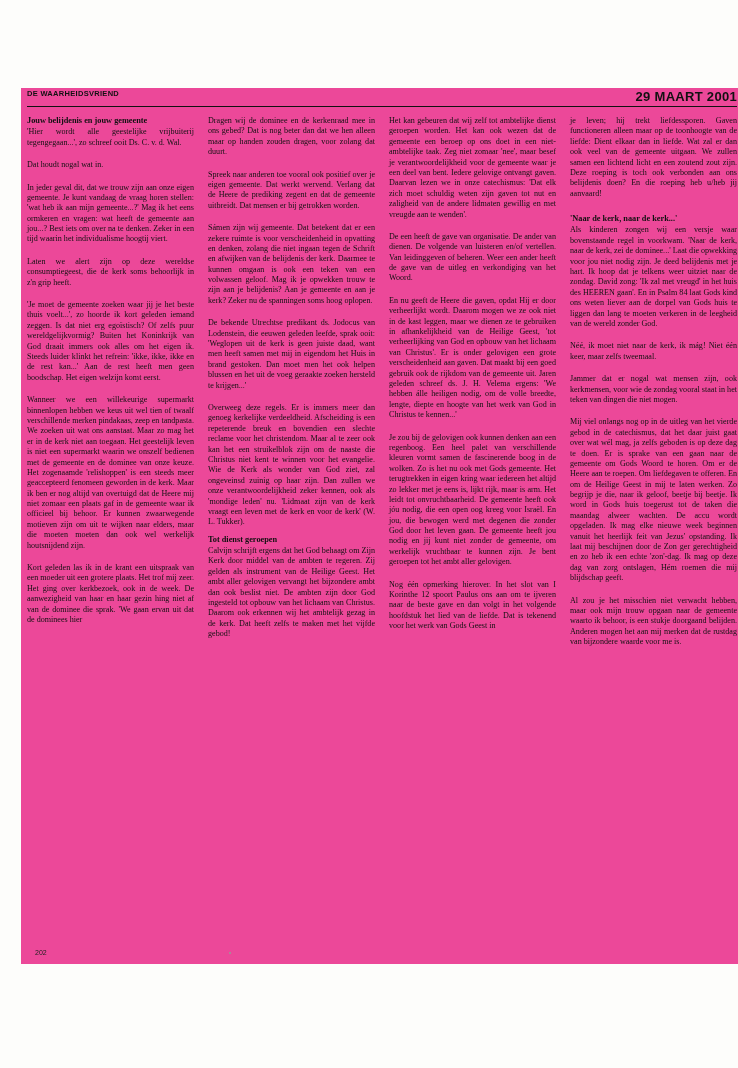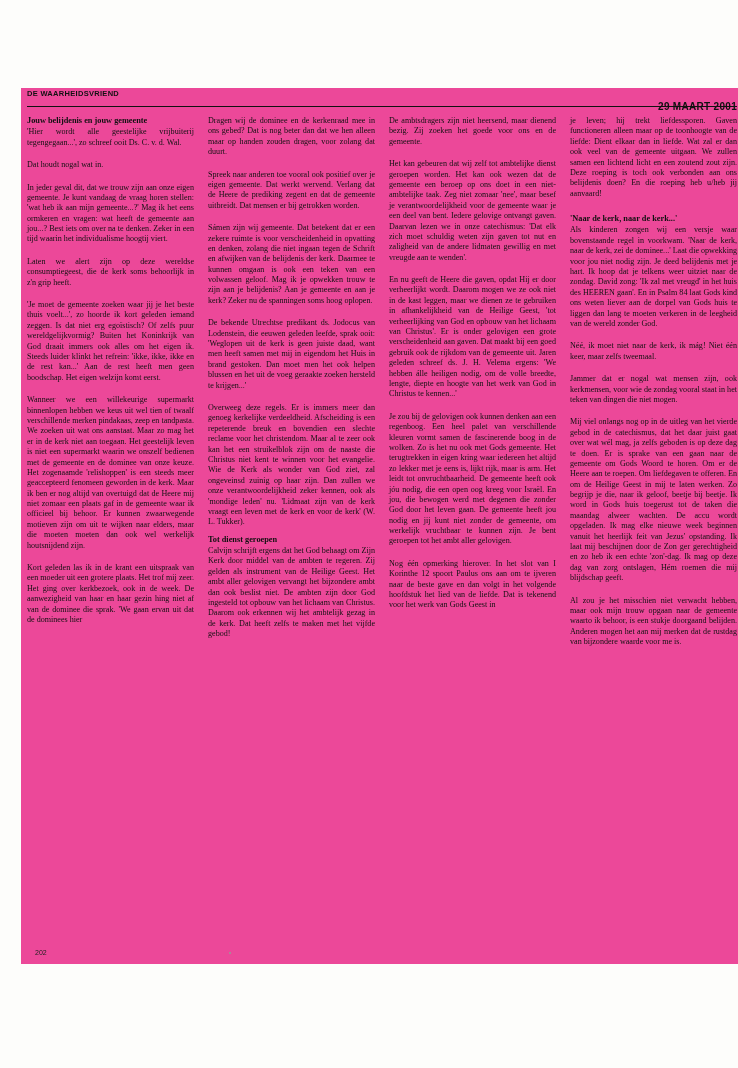--- a/index.html
+++ b/index.html
@@ -43,25 +43,24 @@
     font-size: 7.5px;
     font-weight: bold;
     letter-spacing: 0.3px;
     color: #111;
   }
   .masthead .right {
     position: absolute;
     right: 0;
     top: 1px;
     font-family: "Liberation Sans", sans-serif;
-    font-size: 10px;
+    font-size: 13px;
     font-weight: bold;
     letter-spacing: 0.3px;
     color: #111;
-    margin-top: 12px;
   }
   .columns {
     display: flex;
     gap: 14px;
     margin: 9px 6px 0 6px;
     height: 826px;
   }
   .col {
     width: 226px;
     font-size: 8.1px;
@@ -135,22 +134,22 @@
           <p>Dragen wij de dominee en de kerkenraad mee in ons gebed? Dat is nog beter dan dat we hen alleen maar op handen zouden dragen, voor zolang dat duurt.</p>
           <p>Spreek naar anderen toe vooral ook positief over je eigen gemeente. Dat werkt wervend. Verlang dat de Heere de prediking zegent en dat de gemeente uitbreidt. Dat mensen er bij getrokken worden.</p>
           <p>Sámen zijn wij gemeente. Dat betekent dat er een zekere ruimte is voor verscheidenheid in opvatting en denken, zolang die niet ingaan tegen de Schrift en afwijken van de belijdenis der kerk. Daarmee te kunnen omgaan is ook een teken van een volwassen geloof. Mag ik je opwekken trouw te zijn aan je belijdenis? Aan je gemeente en aan je kerk? Zeker nu de spanningen soms hoog oplopen.</p>
           <p>De bekende Utrechtse predikant ds. Jodocus van Lodenstein, die eeuwen geleden leefde, sprak ooit: 'Weglopen uit de kerk is geen juiste daad, want men heeft samen met mij in eigendom het Huis in brand gestoken. Dan moet men het ook helpen blussen en het uit de voeg geraakte zoeken hersteld te krijgen...'</p>
           <p>Overweeg deze regels. Er is immers meer dan genoeg kerkelijke verdeeldheid. Afscheiding is een repeterende breuk en bovendien een slechte reclame voor het christendom. Maar al te zeer ook kan het een struikelblok zijn om de naaste die Christus niet kent te winnen voor het evangelie. Wie de Kerk als wonder van God ziet, zal ongeveinsd zuinig op haar zijn. Dan zullen we onze verantwoordelijkheid zeker kennen, ook als 'mondige leden' nu. 'Lidmaat zijn van de kerk vraagt een leven met de kerk en voor de kerk' (W. L. Tukker).</p>
           <div class="gap"></div>
           <h2 class="sec">Tot dienst geroepen</h2>
           <p>Calvijn schrijft ergens dat het God behaagt om Zijn Kerk door middel van de ambten te regeren. Zij gelden als instrument van de Heilige Geest. Het ambt aller gelovigen vervangt het bijzondere ambt dan ook beslist niet. De ambten zijn door God ingesteld tot opbouw van het lichaam van Christus. Daarom ook erkennen wij het ambtelijk gezag in de kerk. Dat heeft zelfs te maken met het vijfde gebod!</p>
         </div>
       <div class="col" id="col-3">
-          <p>De ambtsdragers zijn niet heersend, maar dienend bezig. Zij zoeken het goede voor ons en de gemeente.</p>
           <p>Het kan gebeuren dat wij zelf tot ambtelijke dienst geroepen worden. Het kan ook wezen dat de gemeente een beroep op ons doet in een niet-ambtelijke taak. Zeg niet zomaar 'nee', maar besef je verantwoordelijkheid voor de gemeente waar je een deel van bent. Iedere gelovige ontvangt gaven. Daarvan lezen we in onze catechismus: 'Dat elk zich moet schuldig weten zijn gaven tot nut en zaligheid van de andere lidmaten gewillig en met vreugde aan te wenden'.</p>
+          <p>De een heeft de gave van organisatie. De ander van dienen. De volgende van luisteren en/of vertellen. Van leidinggeven of beheren. Weer een ander heeft de gave van de uitleg en verkondiging van het Woord.</p>
           <p>En nu geeft de Heere die gaven, opdat Hij er door verheerlijkt wordt. Daarom mogen we ze ook niet in de kast leggen, maar we dienen ze te gebruiken in afhankelijkheid van de Heilige Geest, 'tot verheerlijking van God en opbouw van het lichaam van Christus'. Er is onder gelovigen een grote verscheidenheid aan gaven. Dat maakt bij een goed gebruik ook de rijkdom van de gemeente uit. Jaren geleden schreef ds. J. H. Velema ergens: 'We hebben álle heiligen nodig, om de volle breedte, lengte, diepte en hoogte van het werk van God in Christus te kennen...'</p>
           <p>Je zou bij de gelovigen ook kunnen denken aan een regenboog. Een heel palet van verschillende kleuren vormt samen de fascinerende boog in de wolken. Zo is het nu ook met Gods gemeente. Het terugtrekken in eigen kring waar iedereen het altijd zo lekker met je eens is, lijkt rijk, maar is arm. Het leidt tot onvruchtbaarheid. De gemeente heeft ook jóu nodig, die een open oog kreeg voor Israël. En jou, die bewogen werd met degenen die zonder God door het leven gaan. De gemeente heeft jou nodig en jij kunt niet zonder de gemeente, om werkelijk vruchtbaar te kunnen zijn. Je bent geroepen tot het ambt aller gelovigen.</p>
           <p>Nog één opmerking hierover. In het slot van I Korinthe 12 spoort Paulus ons aan om te ijveren naar de beste gave en dan volgt in het volgende hoofdstuk het lied van de liefde. Dat is tekenend voor het werk van Gods Geest in</p>
         </div>
       <div class="col" id="col-4">
           <p>je leven; hij trekt liefdessporen. Gaven functioneren alleen maar op de toonhoogte van de liefde: Dient elkaar dan in liefde. Wat zal er dan ook veel van de gemeente uitgaan. We zullen samen een lichtend licht en een zoutend zout zijn. Deze roeping is toch ook verbonden aan ons belijdenis doen? En die roeping heb u/heb jij aanvaard!</p>
           <div class="gap"></div>
           <h2 class="sec spaced">'Naar de kerk, naar de kerk...'</h2>
           <p>Als kinderen zongen wij een versje waar bovenstaande regel in voorkwam. 'Naar de kerk, naar de kerk, zei de dominee...' Laat die opwekking voor jou niet nodig zijn. Je deed belijdenis met je hart. Ik hoop dat je telkens weer uitziet naar de zondag. David zong: 'Ik zal met vreugd' in het huis des HEEREN gaan'. En in Psalm 84 laat Gods kind ons weten liever aan de dorpel van Gods huis te liggen dan lang te moeten verkeren in de leegheid van de wereld zonder God.</p>
           <p>Néé, ik moet niet naar de kerk, ik mág! Niet één keer, maar zelfs tweemaal.</p>

